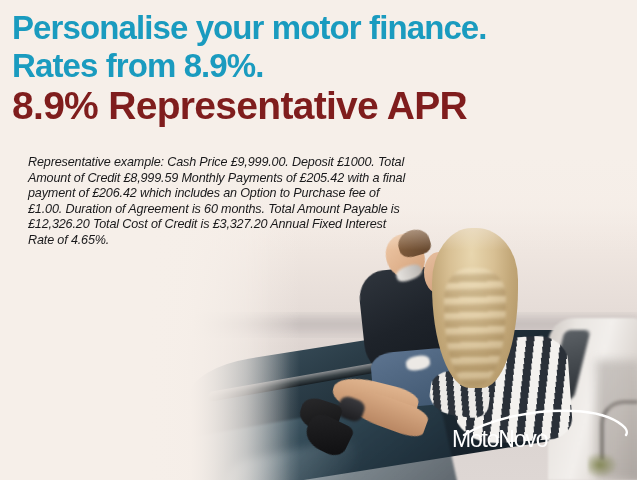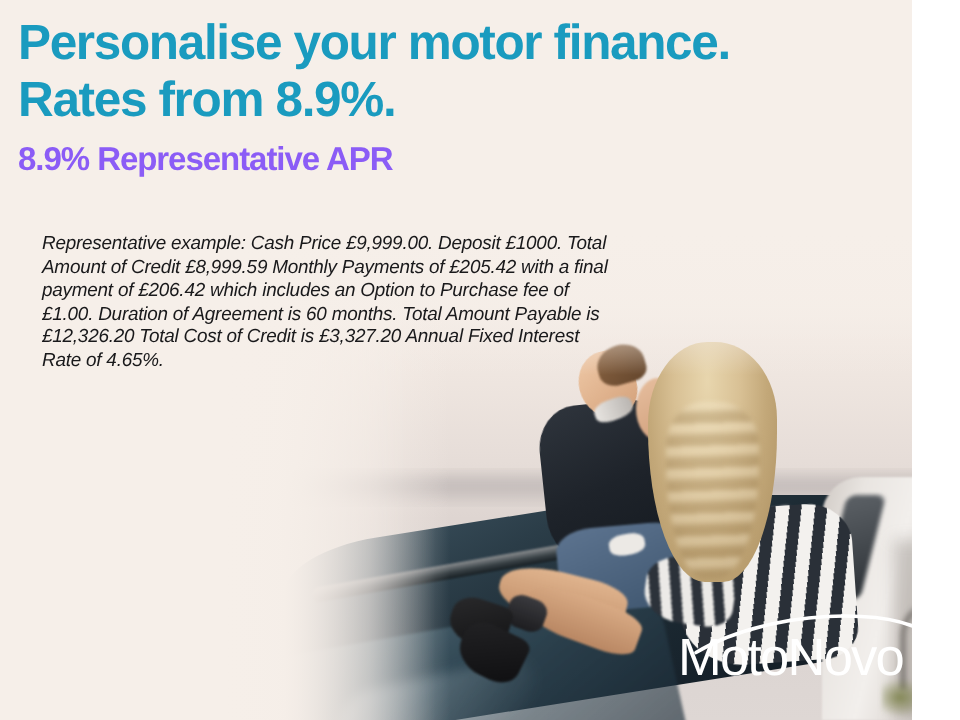--- a/index.html
+++ b/index.html
@@ -12,20 +12,21 @@
     overflow: hidden;
     font-family: "Liberation Sans", sans-serif;
   }
 
   #ad {
     position: relative;
     width: 608px;
     height: 480px;
     background: #f6efe9;
     overflow: hidden;
+    padding-left: 29px;
   }
 
   
   .photo-layer {
     position: absolute;
     inset: 0;
     overflow: hidden;
   }
 
   
@@ -401,24 +402,24 @@
     line-height: 38px;
     letter-spacing: -0.9px;
     white-space: pre-line;
   }
 
   .subhead {
     position: absolute;
     left: 12px;
     top: 89px;
     width: 612px;
-    color: #8b5cf6;
+    color: #7f1d1d;
     font-family: "Liberation Sans", sans-serif;
     font-weight: bold;
-    font-size: 22px;
+    font-size: 39px;
     line-height: 34px;
     letter-spacing: -0.7px;
   }
 
   .rep-example {
     position: absolute;
     left: 28px;
     top: 155px;
     width: 384px;
     color: #19191b;
@@ -445,21 +446,21 @@
     height: 30px;
     pointer-events: none;
   }
   .logo-word {
     position: absolute;
     left: 0;
     top: 8px;
     width: 182px;
     color: #ffffff;
     font-family: "Liberation Sans", sans-serif;
-    font-size: 35px;
+    font-size: 23px;
     line-height: 38px;
     letter-spacing: -1.2px;
     white-space: nowrap;
   }
   .logo-finance {
     position: absolute;
     left: 30px;
     top: 43px;
     color: #ffffff;
     font-family: "Liberation Sans", sans-serif;

